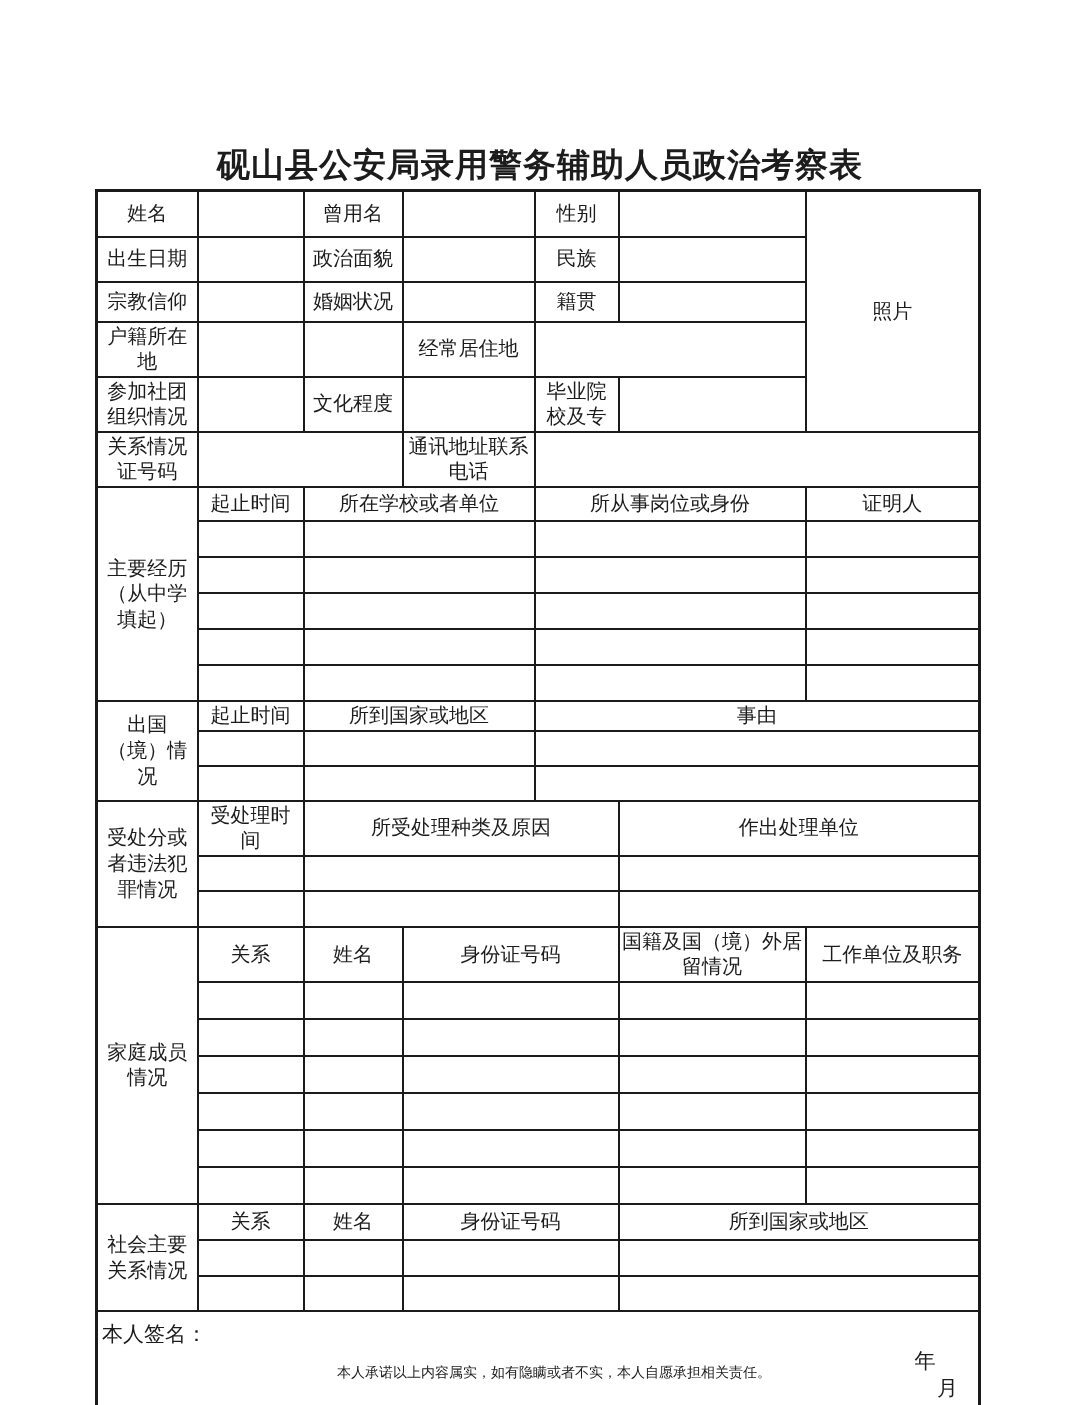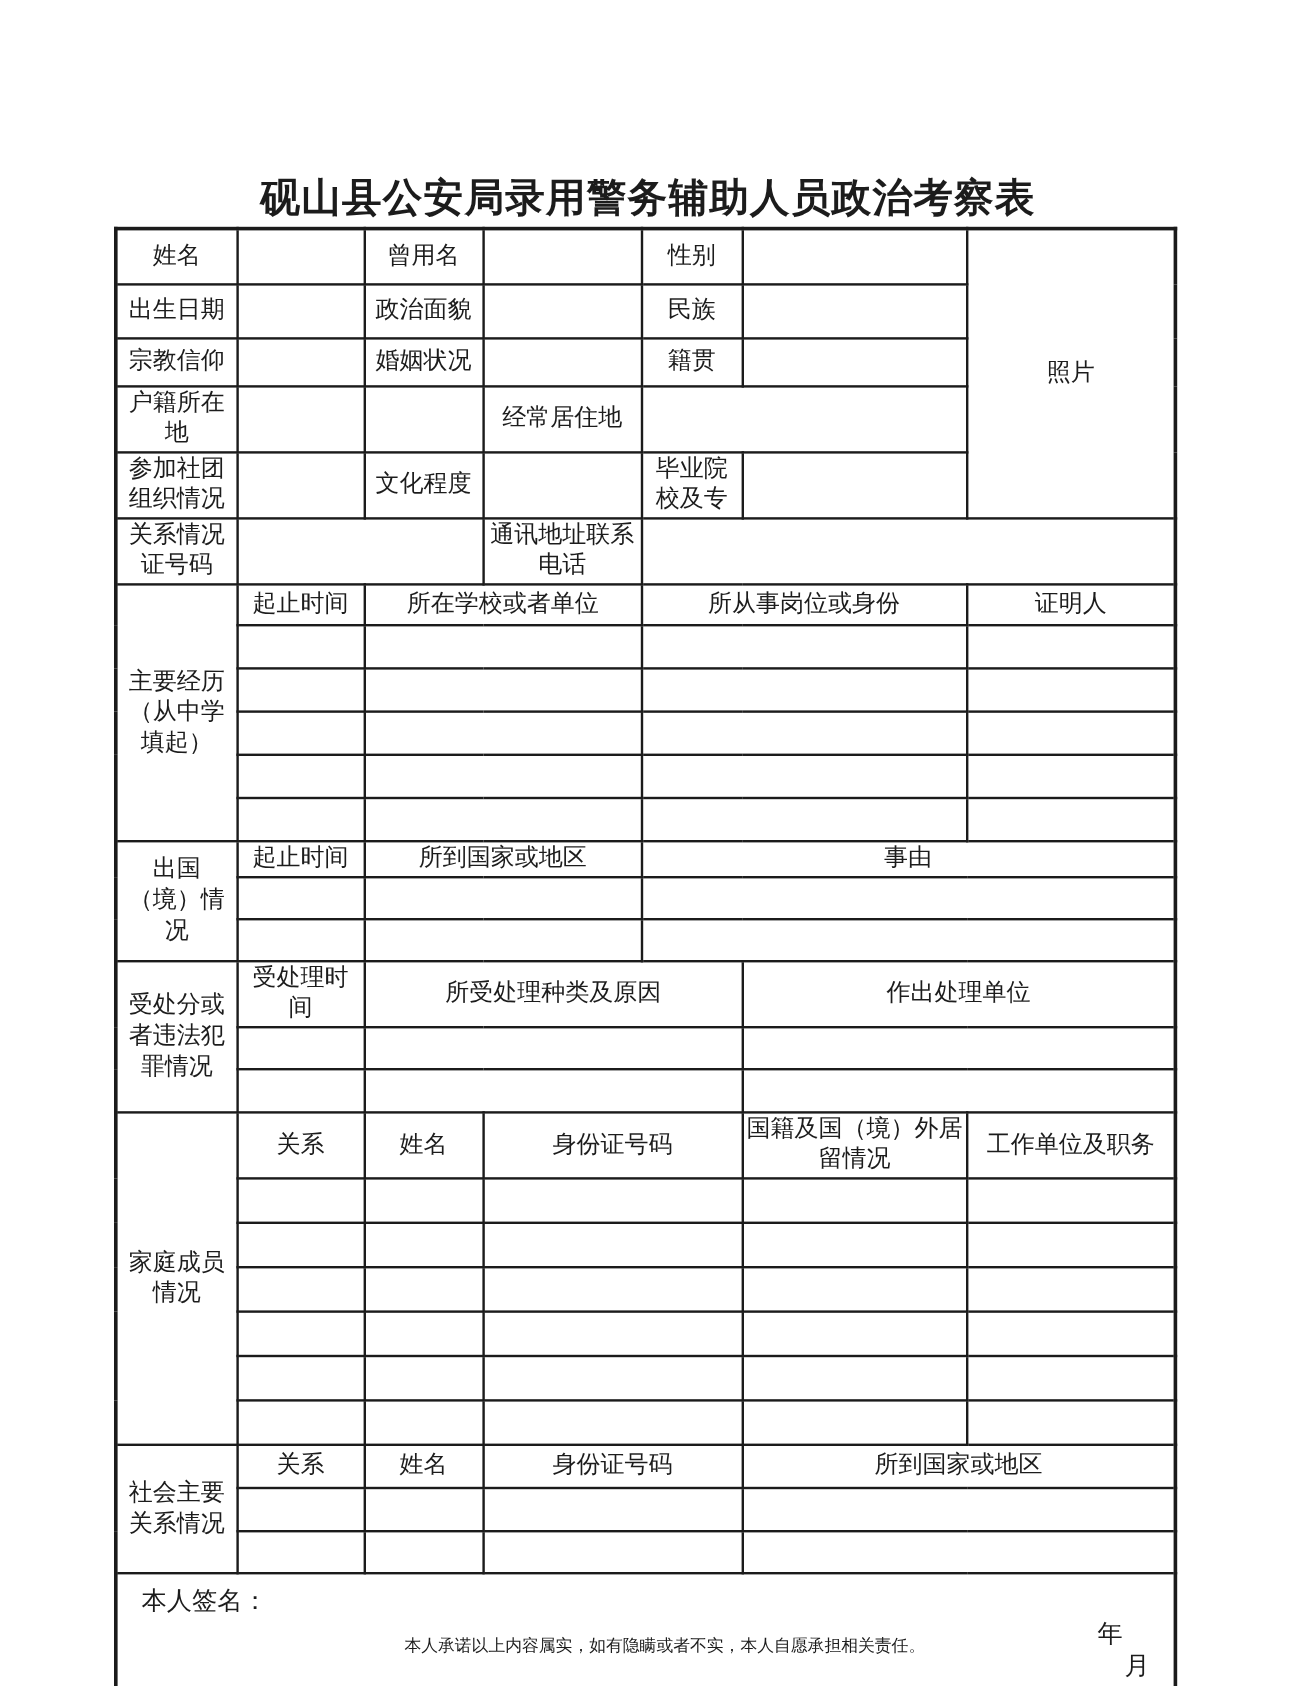--- a/index.html
+++ b/index.html
@@ -61,21 +61,21 @@
   .sign-row {
     position: absolute;
     left: 0;
     right: 0;
     bottom: 5px;
     display: flex;
     justify-content: space-between;
     align-items: baseline;
     font-size: 21px;
   }
-  .sig { padding-left: 20px; }
+  .sig { padding-left: 4px; }
   .ymd { padding-right: 20px; }
   .ymd span + span { margin-left: 45px; }
 </style>
 </head>
 <body>
 
 <div class="page-title">砚山县公安局录用警务辅助人员政治考察表</div>
 
 <table class="form">
   <colgroup>

